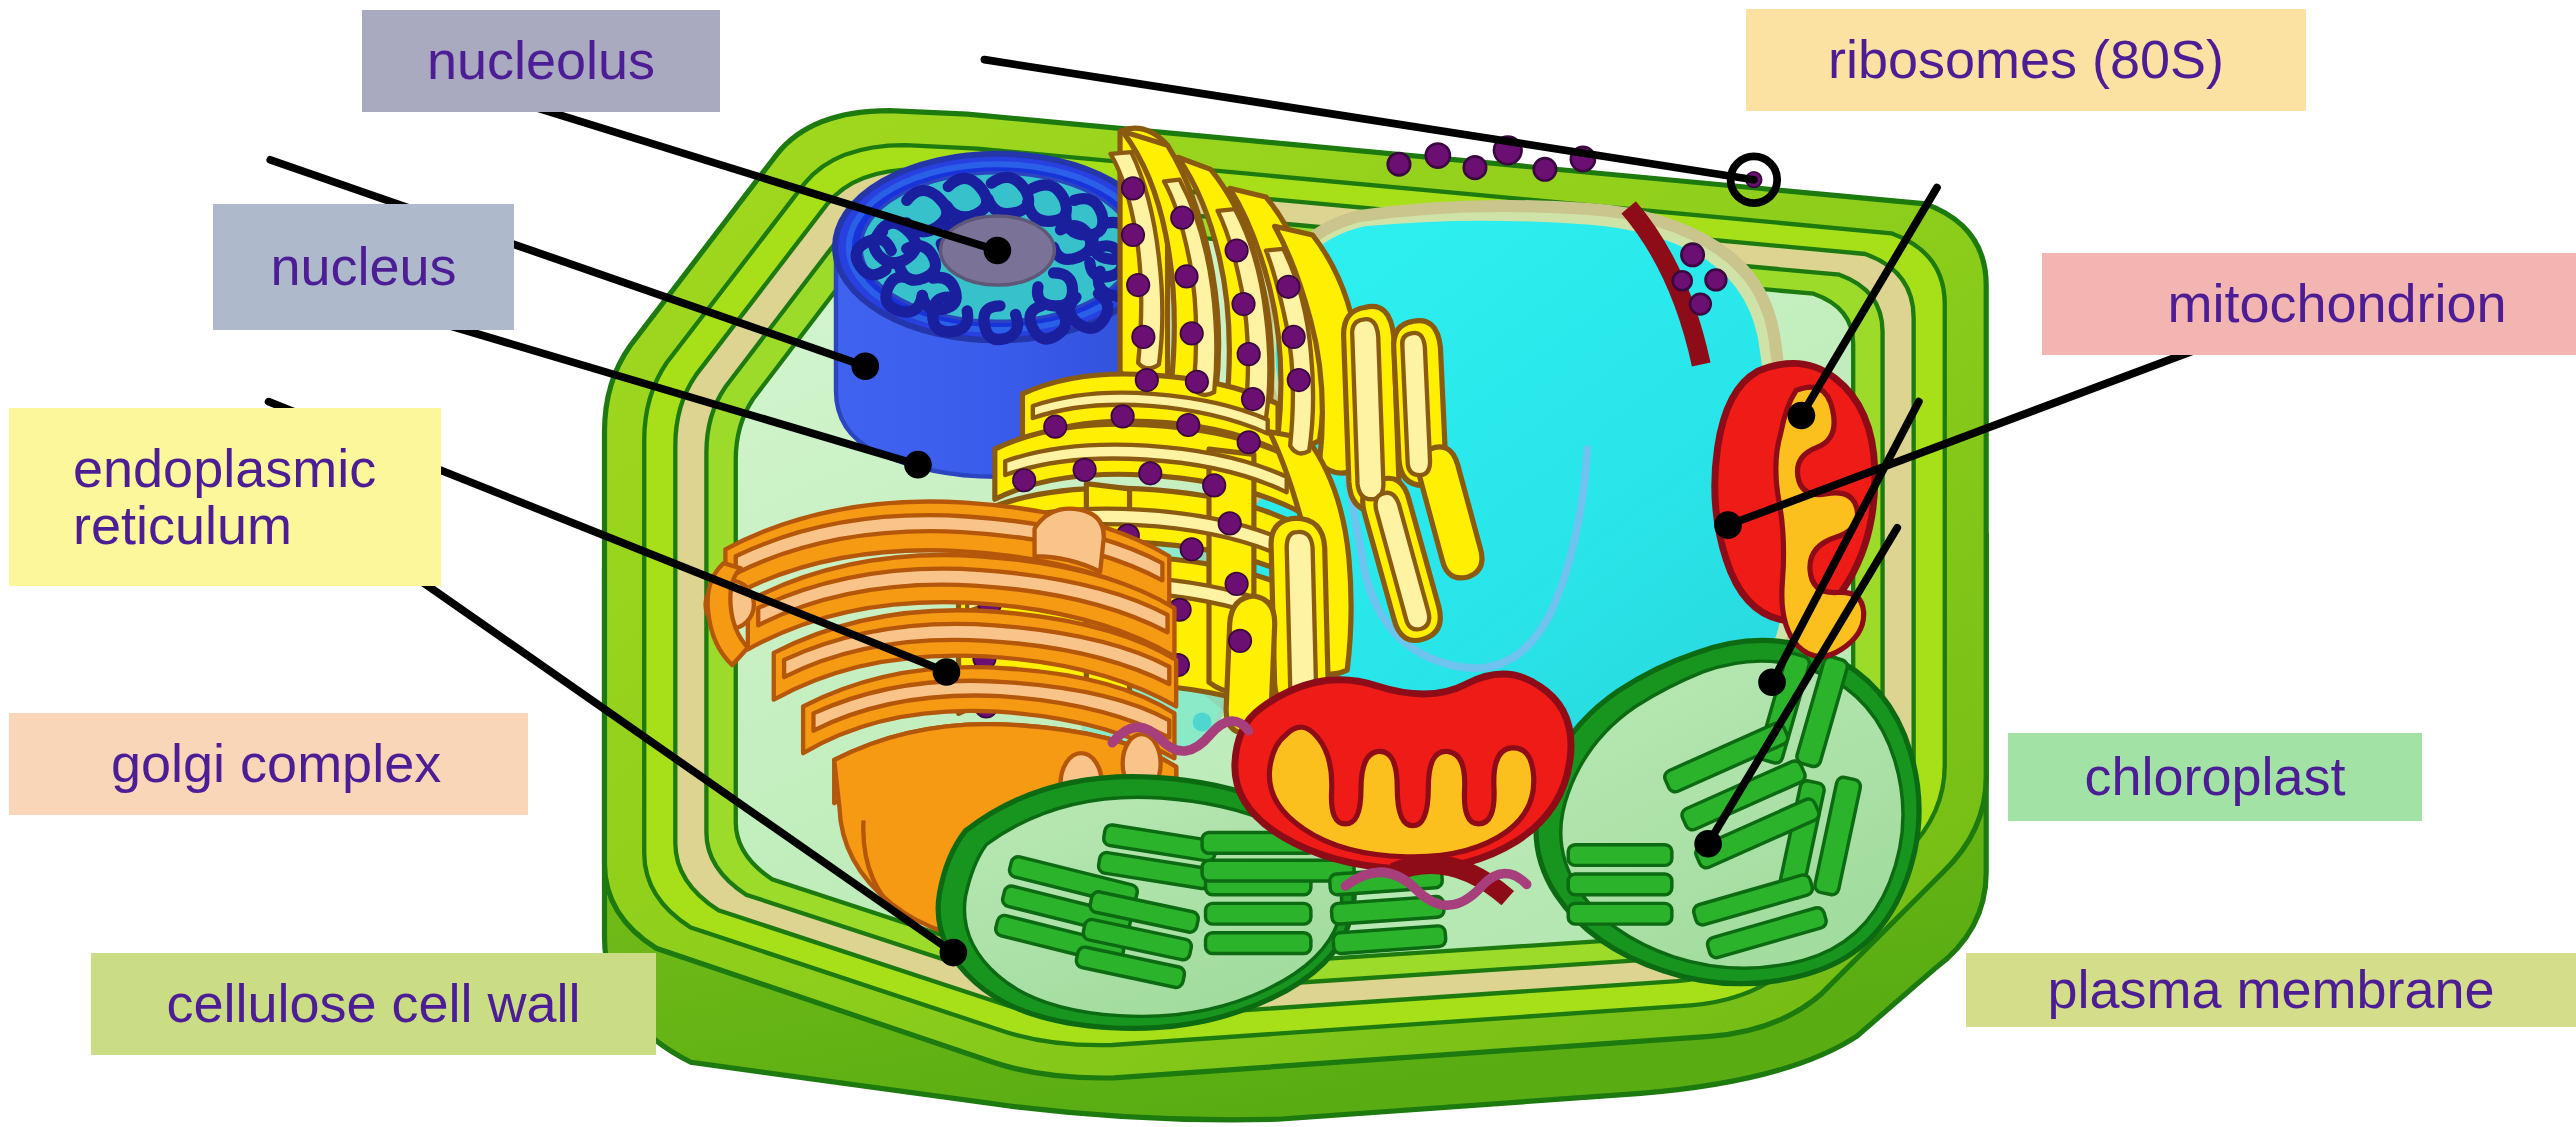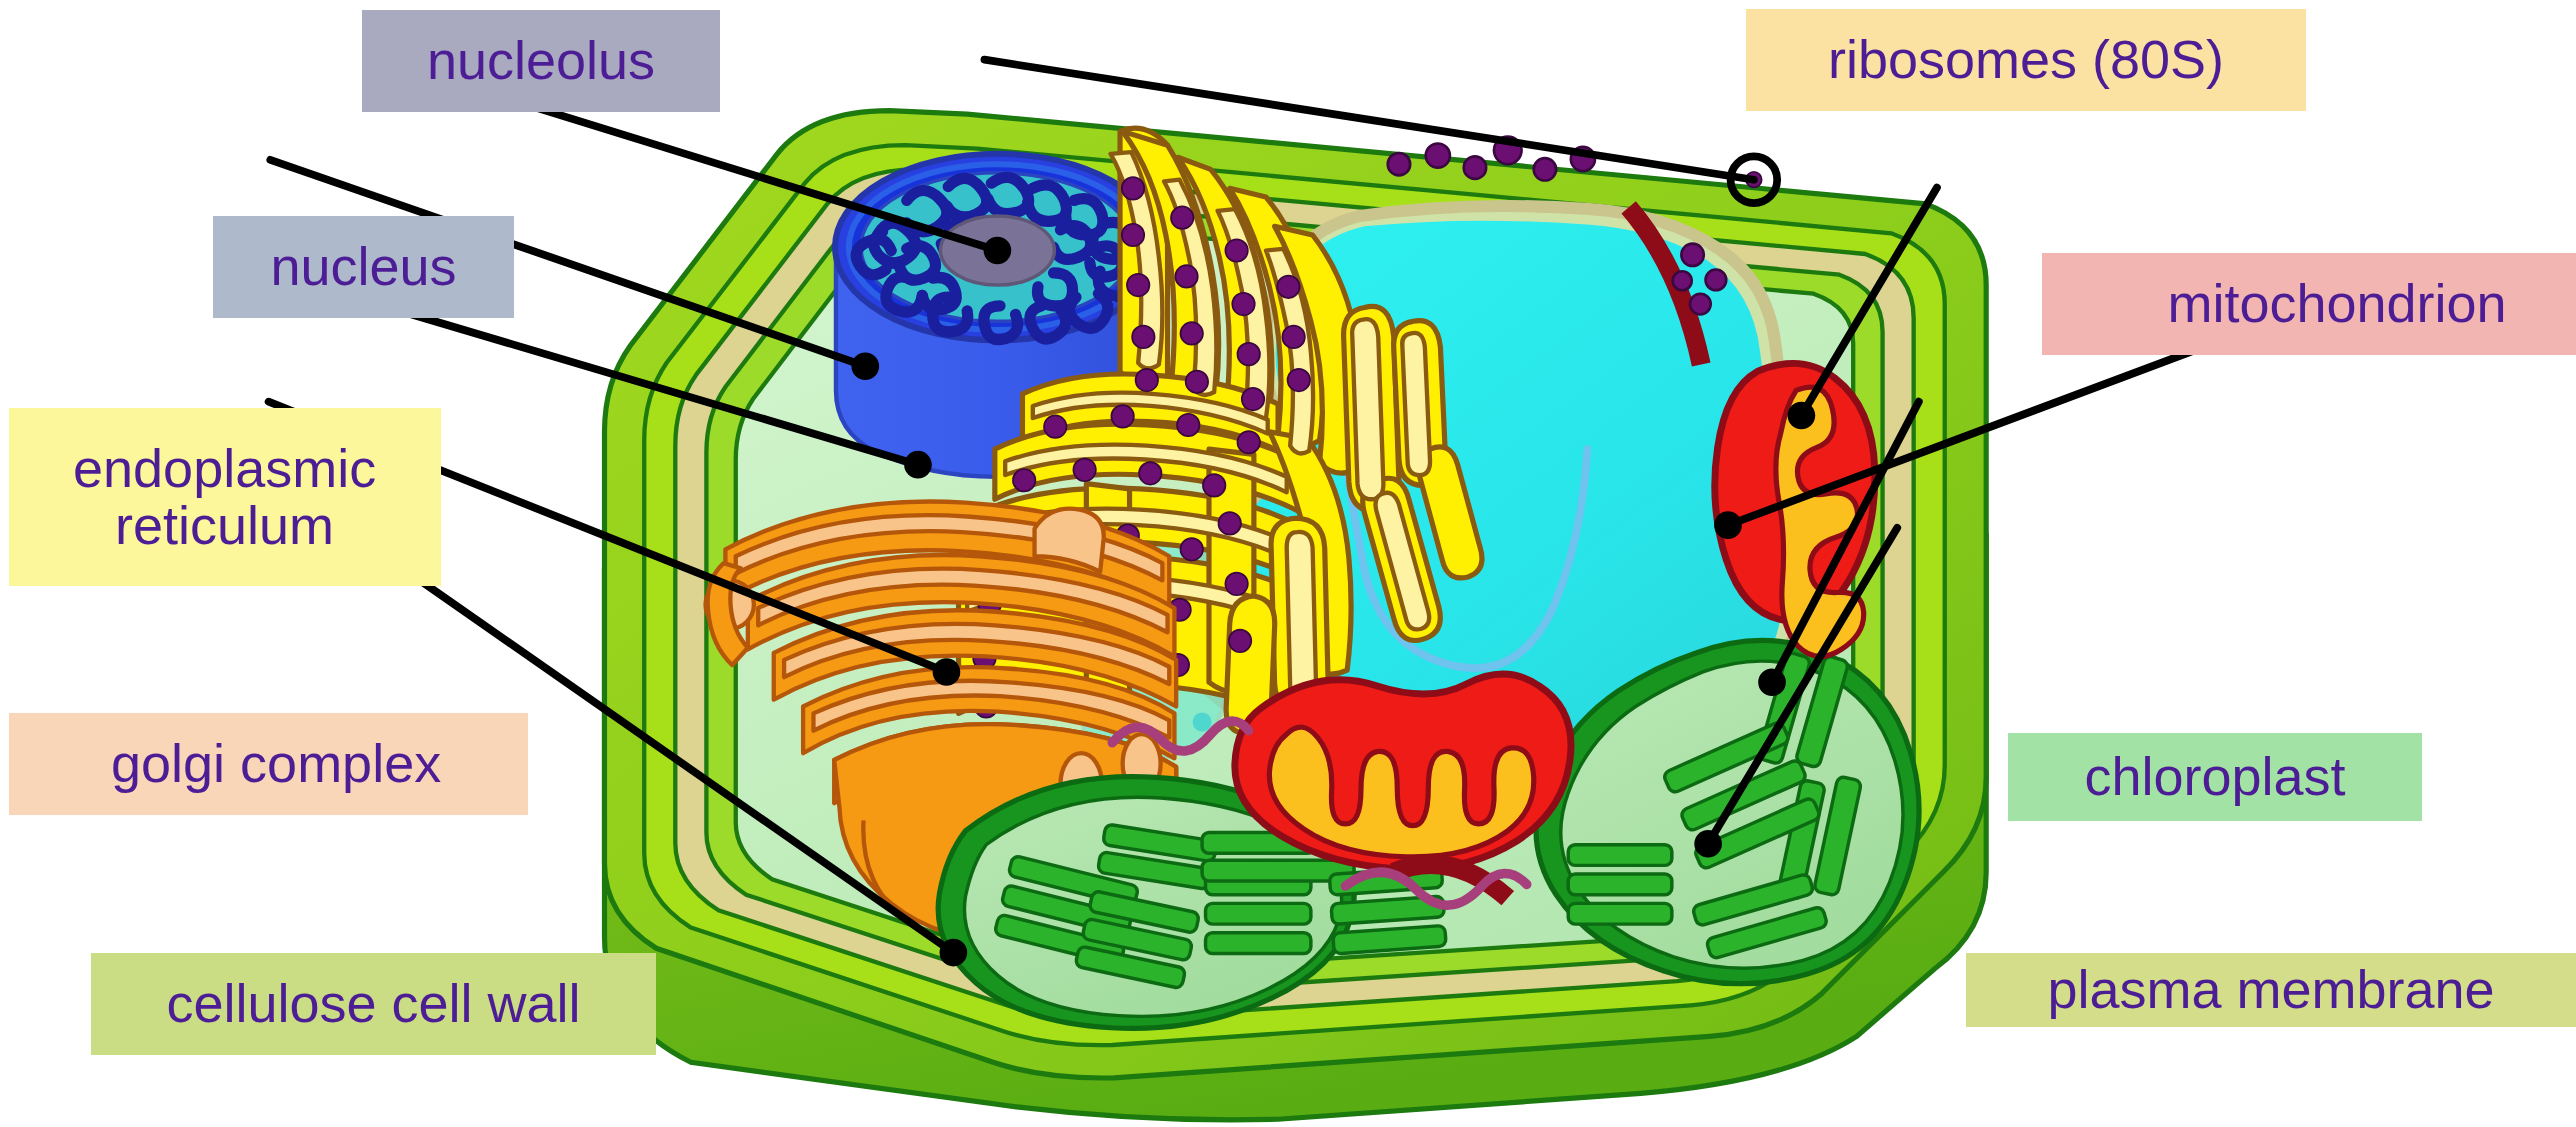--- a/index.html
+++ b/index.html
@@ -442,25 +442,25 @@
     <circle cx="2001" cy="608" r="16"></circle>
     <circle cx="2052" cy="790" r="16"></circle>
     <circle cx="1978" cy="977" r="16"></circle>
   </g>
 </svg>
 
 <div class="label" style="left: 362px; top: 9.5px; width: 358px; height: 102px; background: rgb(169, 169, 192);">
   <span>nucleolus</span>
 </div>
 
-<div class="label" style="left: 213px; top: 204px; width: 301px; height: 102px; background: rgb(174, 185, 203); margin-top: 12px;">
+<div class="label" style="left: 213px; top: 204px; width: 301px; height: 126px; background: rgb(174, 185, 203);">
   <span>nucleus</span>
 </div>
 
-<div class="label two" style="left: 8.6px; top: 408px; width: 432px; height: 178px; background: rgb(252, 247, 155); text-align: center;">
+<div class="label two" style="left: 8.6px; top: 408px; width: 432px; height: 178px; background: rgb(252, 247, 155); text-align: left;">
   <span>endoplasmic
 reticulum</span>
 </div>
 
 <div class="label" style="left: 8.6px; top: 713px; width: 503px; height: 102px; background: rgb(250, 214, 184); padding-left: 16px;">
   <span>golgi complex</span>
 </div>
 
 <div class="label" style="left: 91px; top: 953px; width: 565px; height: 102px; background: rgb(203, 221, 132);">
   <span>cellulose cell wall</span>

